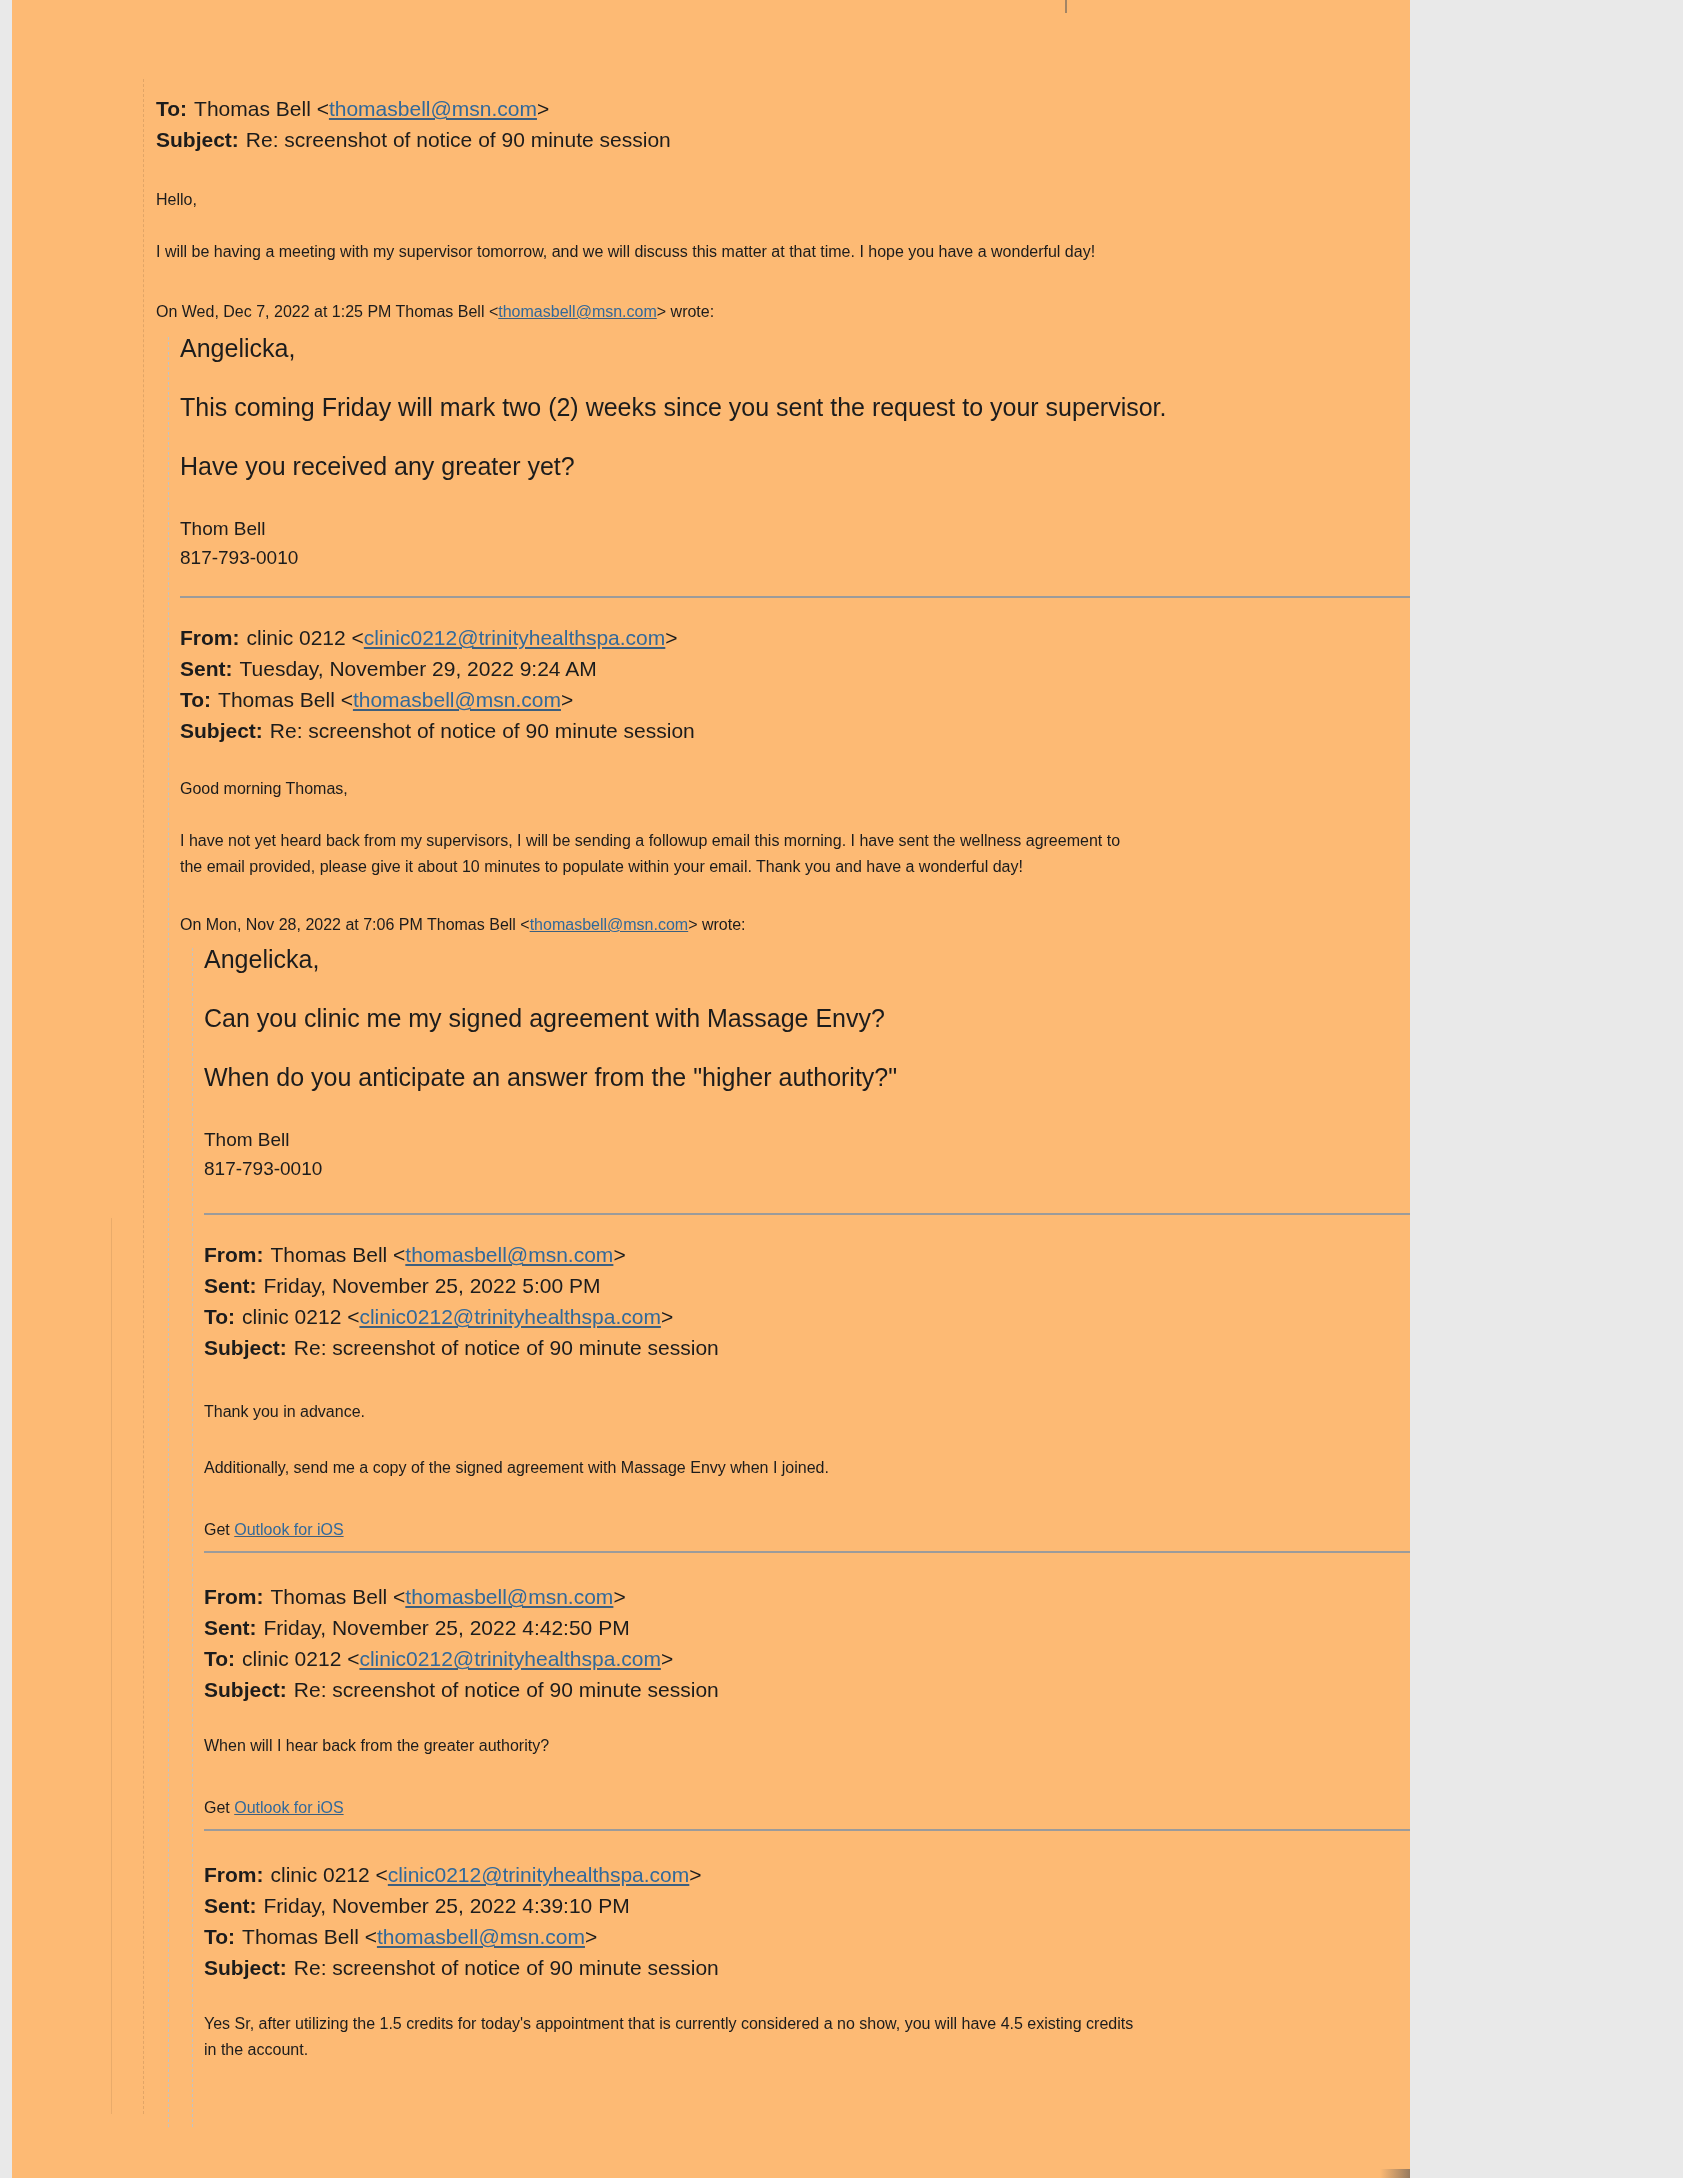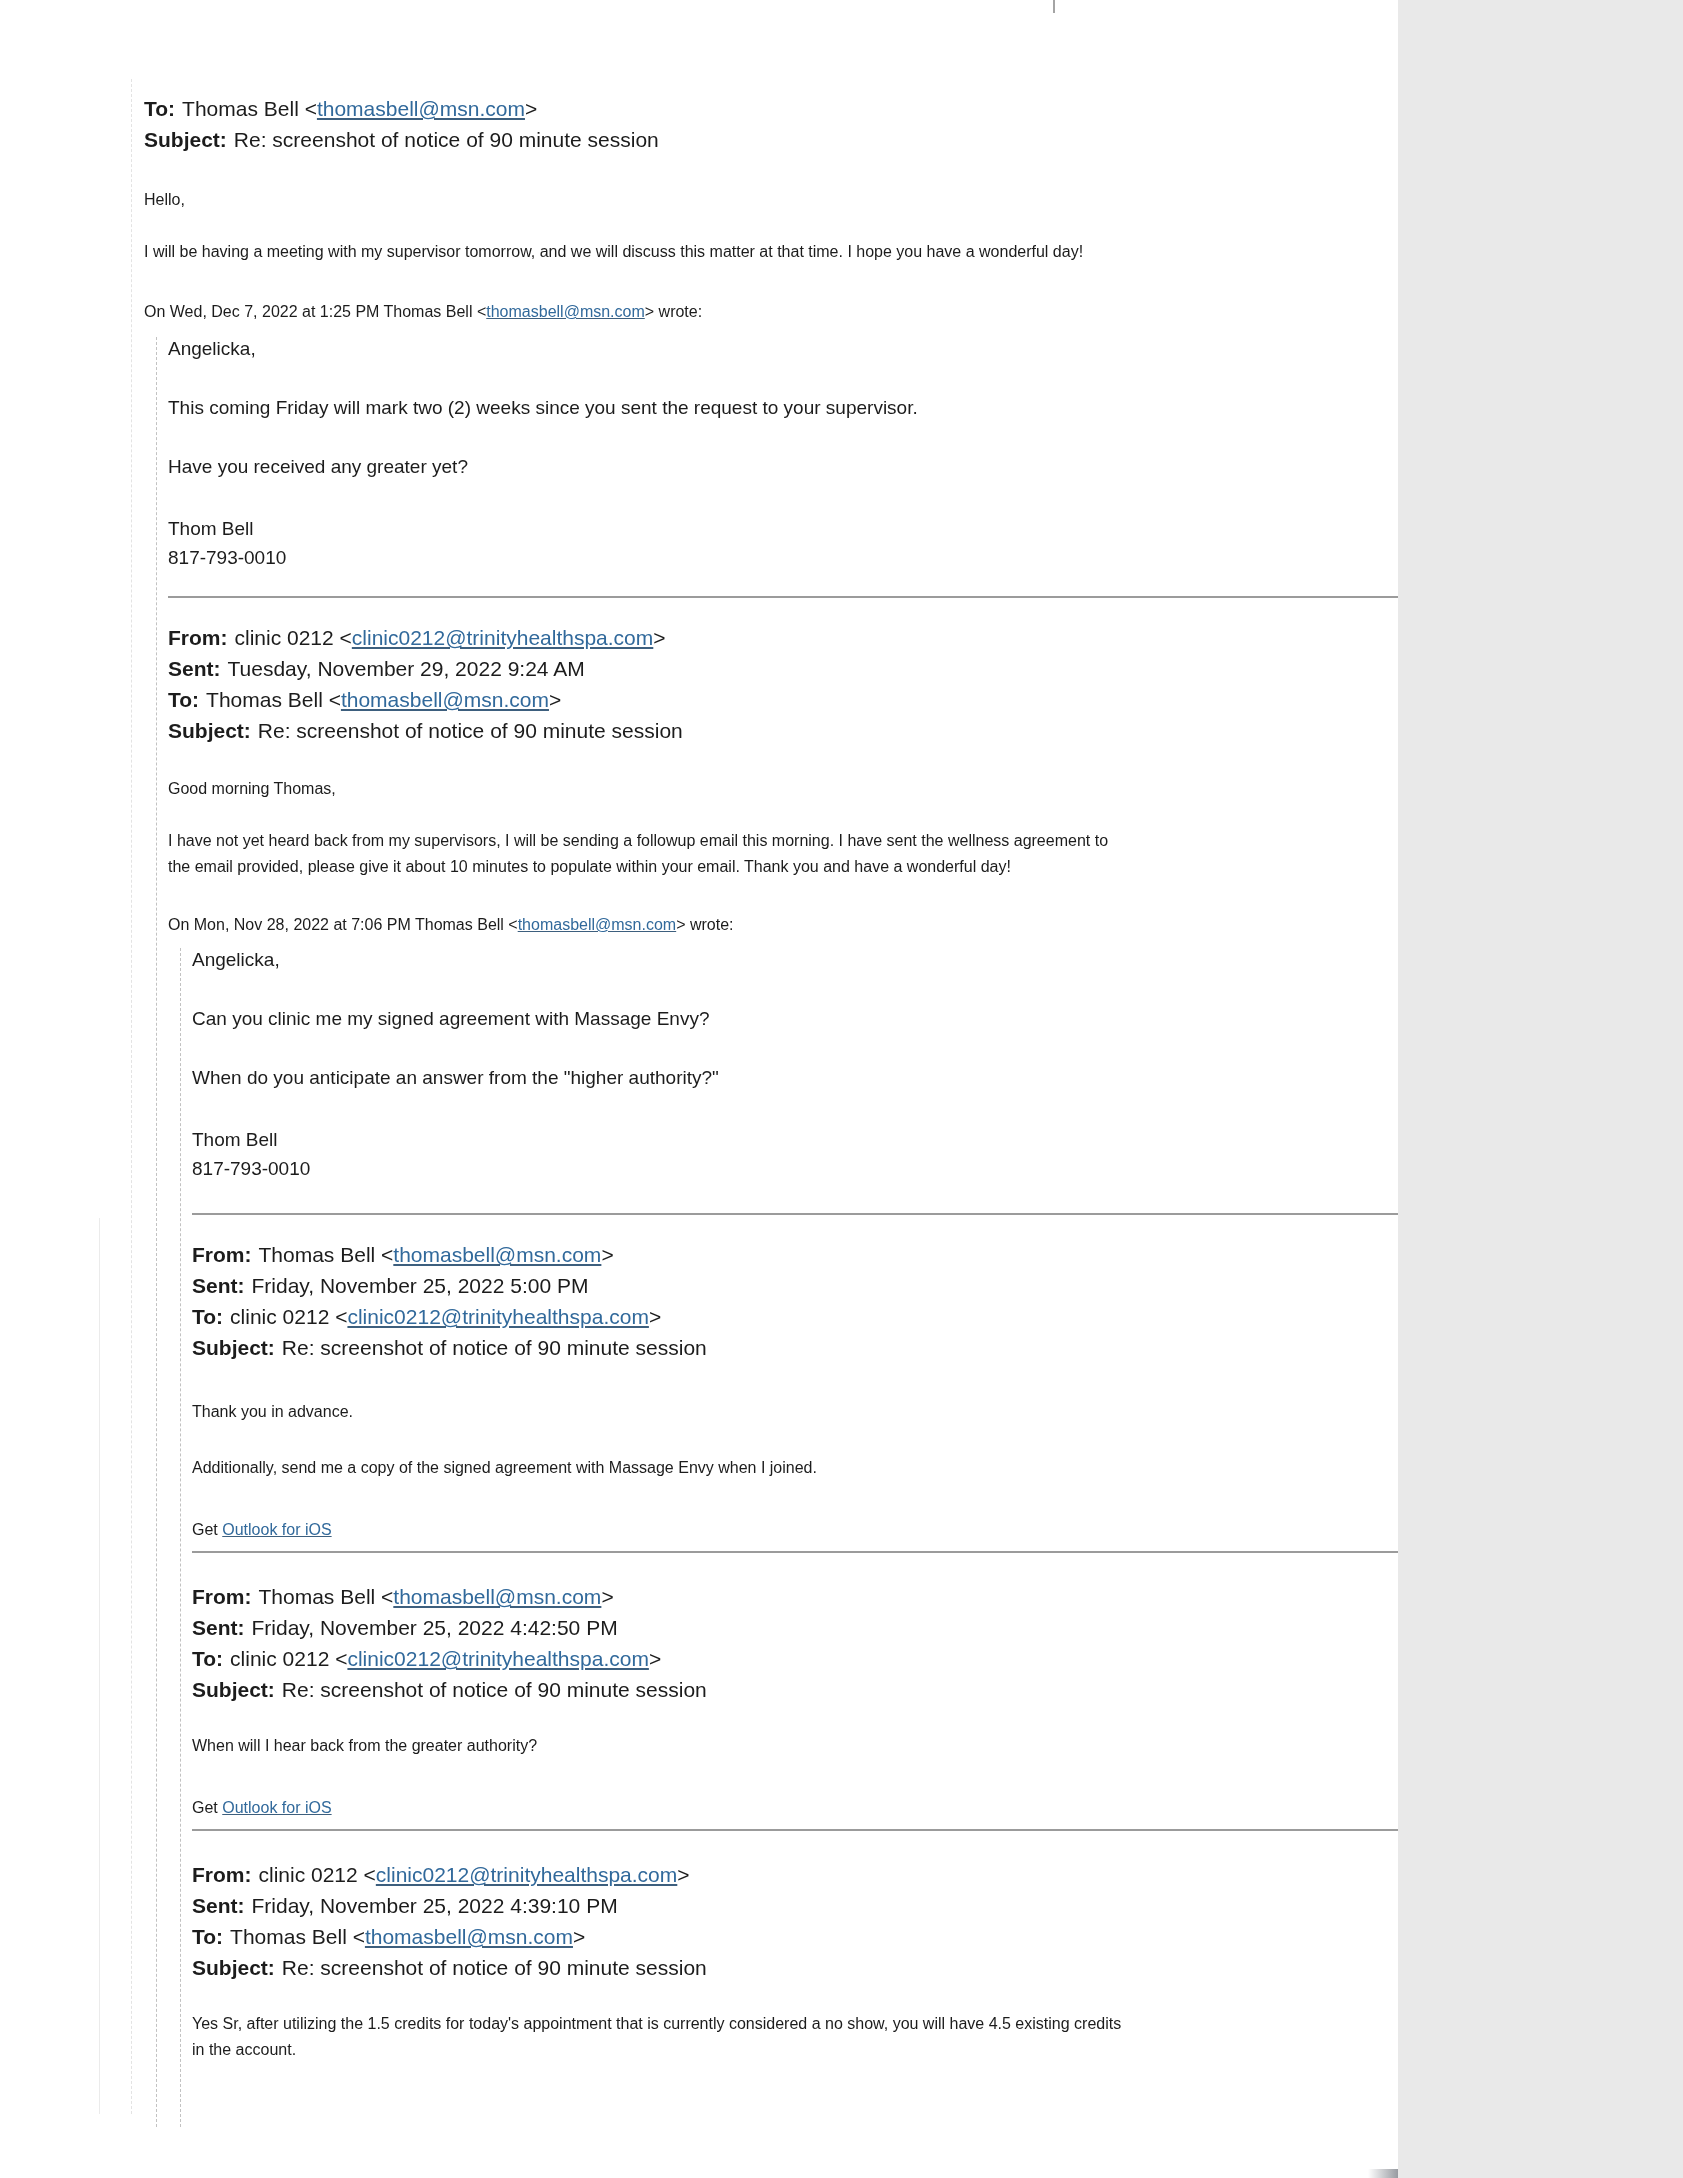--- a/index.html
+++ b/index.html
@@ -1,29 +1,30 @@
 <!DOCTYPE html>
 <html><head>
 <meta charset="utf-8">
 <style>
   html,body{margin:0;padding:0;background:#e9e9e9;}
   .page{
     position:relative;
     width:1398px;height:2178px;
-    background:#ffffff;
+    background:#fdba74;
     font-family:"Liberation Sans", sans-serif;
     color:#1c1c1c;
     overflow:hidden;
+    margin-left:12px;
   }
   .content{position:absolute;left:144px;top:93px;width:1381px;}
   
   .h-row{font-size:21px;line-height:31px;}
   .lbl{font-weight:bold;margin-right:7px;}
   
-  .sm{font-size:19px;line-height:23px;}
+  .sm{font-size:25px;line-height:23px;}
   .nm{font-size:16px;line-height:26px;}
   .sig-line{font-size:19px;line-height:29px;}
   .lnk{color:#31699b;text-decoration:underline;text-decoration-color:#3d5f7e;}
   .divider{border-top:2px solid #9b9b9b;height:0;}
   
   .quote{border-left:1px dashed #c2c2c2;margin:0 0 0 12px;padding:0 0 0 11px;}
   .quote-inner-pad{padding-bottom:64px;}
   
   .artifact{position:absolute;pointer-events:none;}
   .artifact-line-1{left:131px;top:79px;height:2035px;width:0;border-left:1px dashed rgba(0,0,0,0.11);}

